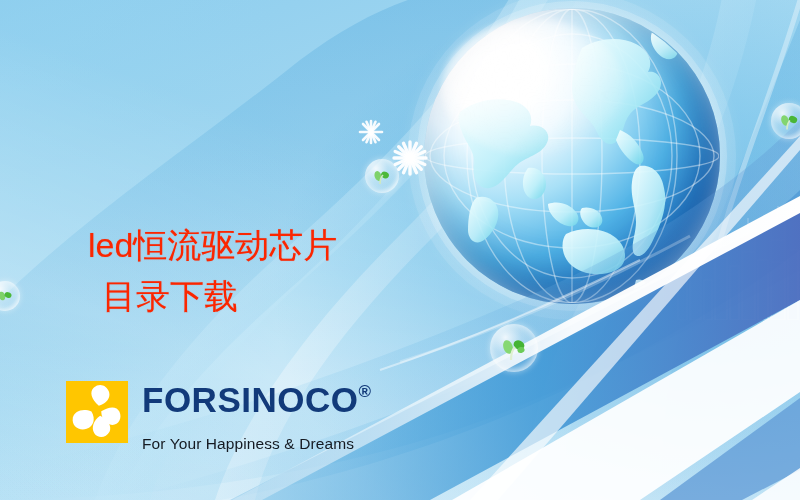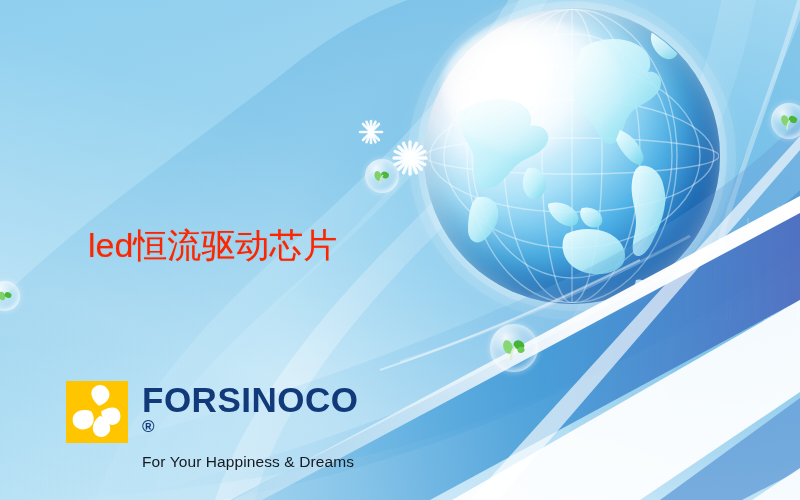--- a/index.html
+++ b/index.html
@@ -76,21 +76,21 @@
   }
   .headline .l2{display:block;padding-left:14px;}
 
   
   .logo{position:absolute;left:66px;top:381px;display:flex;align-items:flex-start;}
   .logo-mark{width:62px;height:62px;background:#ffc600;position:relative;flex:0 0 auto;}
   .logo-text{margin-left:14px;padding-top:1px;}
   .brand{
     font-size:35px;font-weight:bold;color:#123a7a;letter-spacing:.5px;
     line-height:1;font-family:"Liberation Sans", sans-serif;
-    display:flex;align-items:flex-start;flex-direction:column;
+    display:flex;align-items:flex-start;
   }
   .brand .reg{font-size:17px;line-height:1;margin-top:1px;}
   .tagline{
     font-size:15.5px;color:#151a22;margin-top:18px;letter-spacing:.1px;
     font-family:"Liberation Sans", sans-serif;
   }
 </style>
 </head>
 <body>
 
@@ -306,20 +306,21 @@
 
   <div class="bubble" style="left:-10px;top:281px;width:30px;height:30px;">
     <svg class="sprout" width="18" height="16" viewBox="0 0 18 16">
       <ellipse cx="6" cy="7" rx="3" ry="4.4" fill="#7ed26a" transform="rotate(-18 6 7)"></ellipse>
       <ellipse cx="12" cy="6" rx="3.6" ry="2.8" fill="#4cb83a" transform="rotate(26 12 6)"></ellipse>
     </svg>
   </div>
 
   <div class="headline">
     <span>led恒流驱动芯片</span>
+    <span class="l2">目录下载</span>
   </div>
 
   <div class="logo">
     <div class="logo-mark">
       <svg viewBox="0 0 62 62" width="62" height="62">
         <g fill="#ffffff">
 
           <path d="M30,25 C25,16 25,9 31,6 C38,3 44,8 44,15 C44,21 38,25 30,25 Z" transform="rotate(-18 31 16)"></path>
 
           <path d="M36,29 C45,25 52,26 54,32 C56,39 51,45 45,44 C39,43 35,37 36,29 Z" transform="rotate(-8 45 35)"></path>

